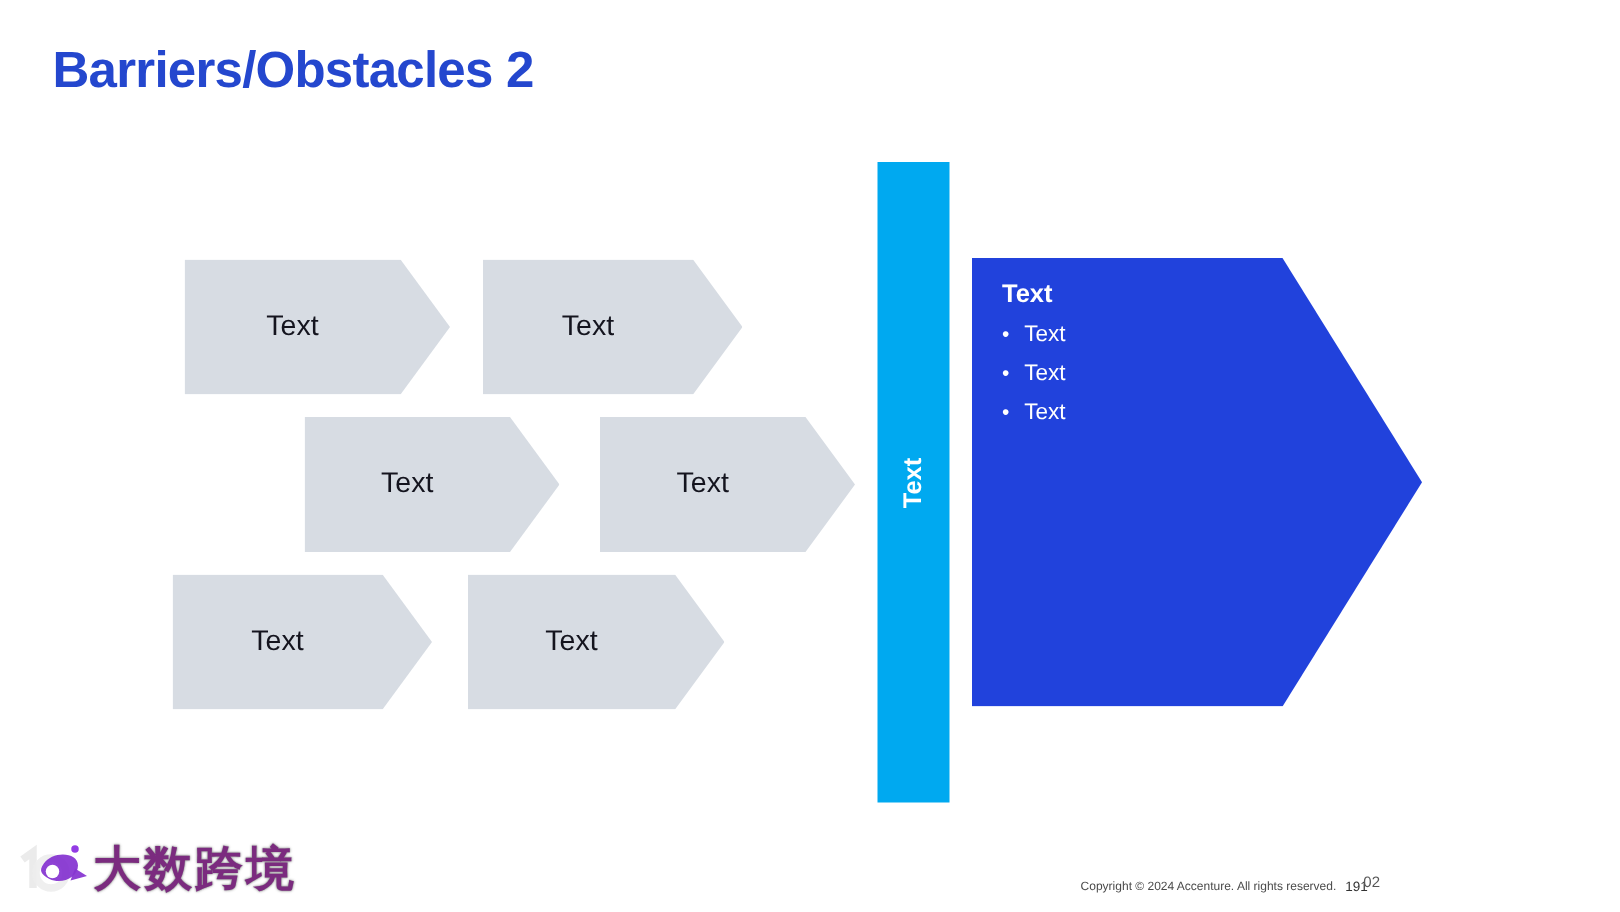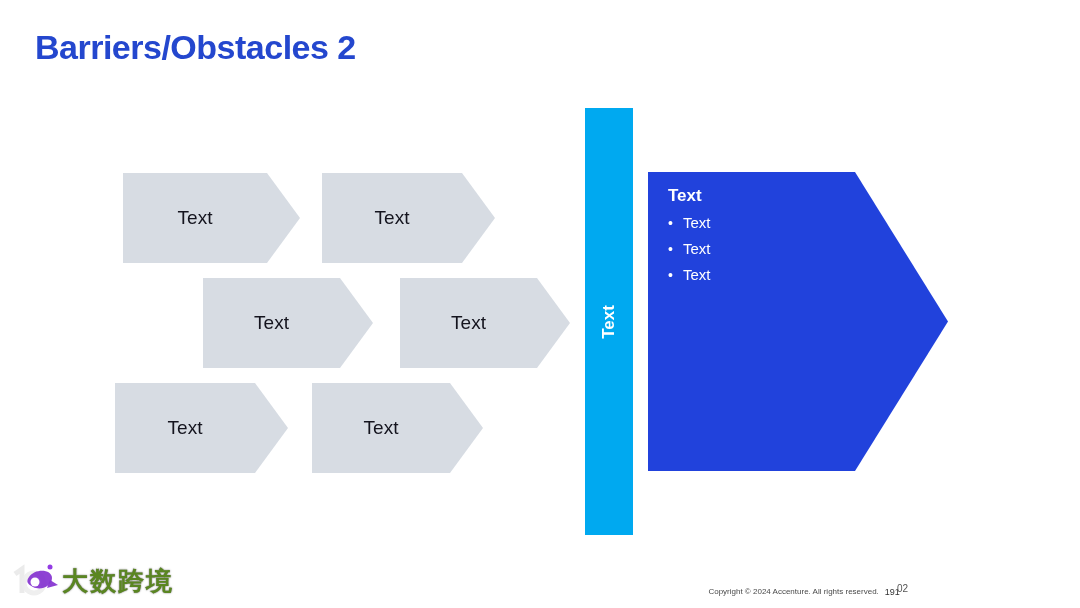--- a/index.html
+++ b/index.html
@@ -55,37 +55,37 @@
     box-sizing:border-box; padding:14px 100px 14px 20px;
     color:#ffffff;
   }
   .blue-arrow .heading { font-size:17px; font-weight:bold; margin:0 0 8px 0; }
   .blue-arrow ul { list-style:none; margin:0; padding:0; }
   .blue-arrow li { display:flex; align-items:baseline; font-size:15px; margin-bottom:9px; }
   .blue-arrow li::before { content:"\2022"; margin-right:10px; font-size:14px; }
 
   
   .footer {
-    position:absolute; right:48px; bottom:12px;
+    position:absolute; right:36px; bottom:12px;
     display:flex; align-items:baseline; gap:6px;
     color:#4a4a4a;
   }
   .copyright { font-size:8px; }
   .page-nums { position:relative; font-size:10px; color:#333; }
   .pn-main { position:relative; top:1px; font-size:9px; }
   .pn-ghost { position:relative; top:-2px; margin-left:-3px; font-size:10px; color:#555; }
 
   
   .watermark {
     position:absolute; left:10px; bottom:6px;
     display:flex; align-items:center; gap:4px;
     opacity:0.92; pointer-events:none;
   }
   .wm-text {
-    font-size:26px; font-weight:bold; color:#4d7c0f;
+    font-size:32px; font-weight:bold; color:#701a75;
     font-family:Liberation Sans, sans-serif;
     text-shadow:0 0 2px rgba(130,130,130,0.9), 0 0 1px rgba(110,110,110,0.9);
     letter-spacing:2px;
   }
 </style>
 </head>
 <body>
 
 <div class="slide">
 

